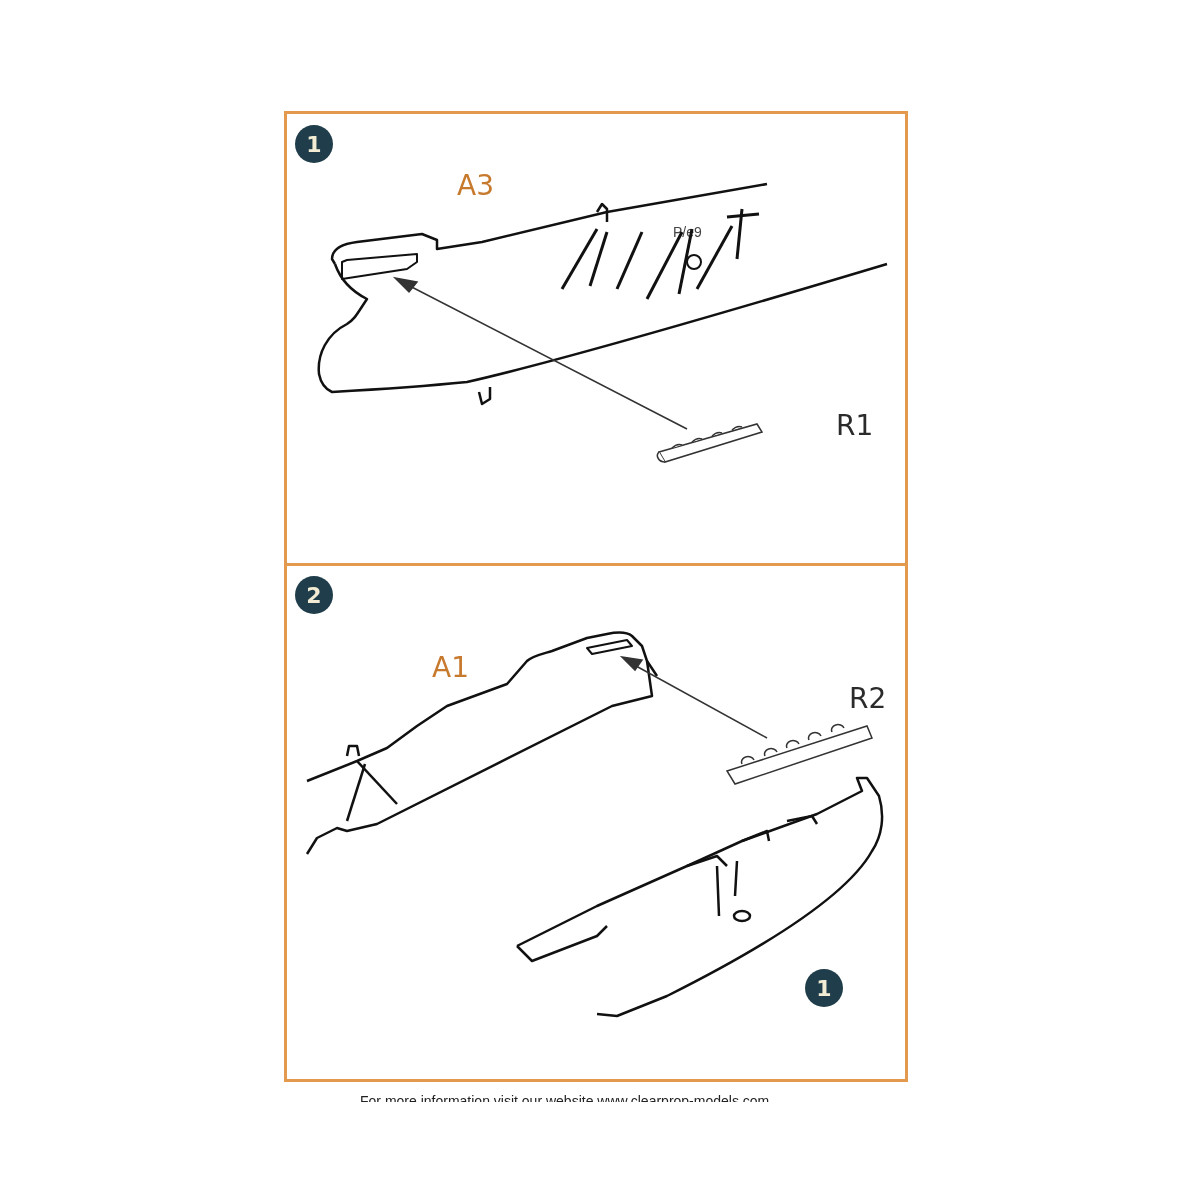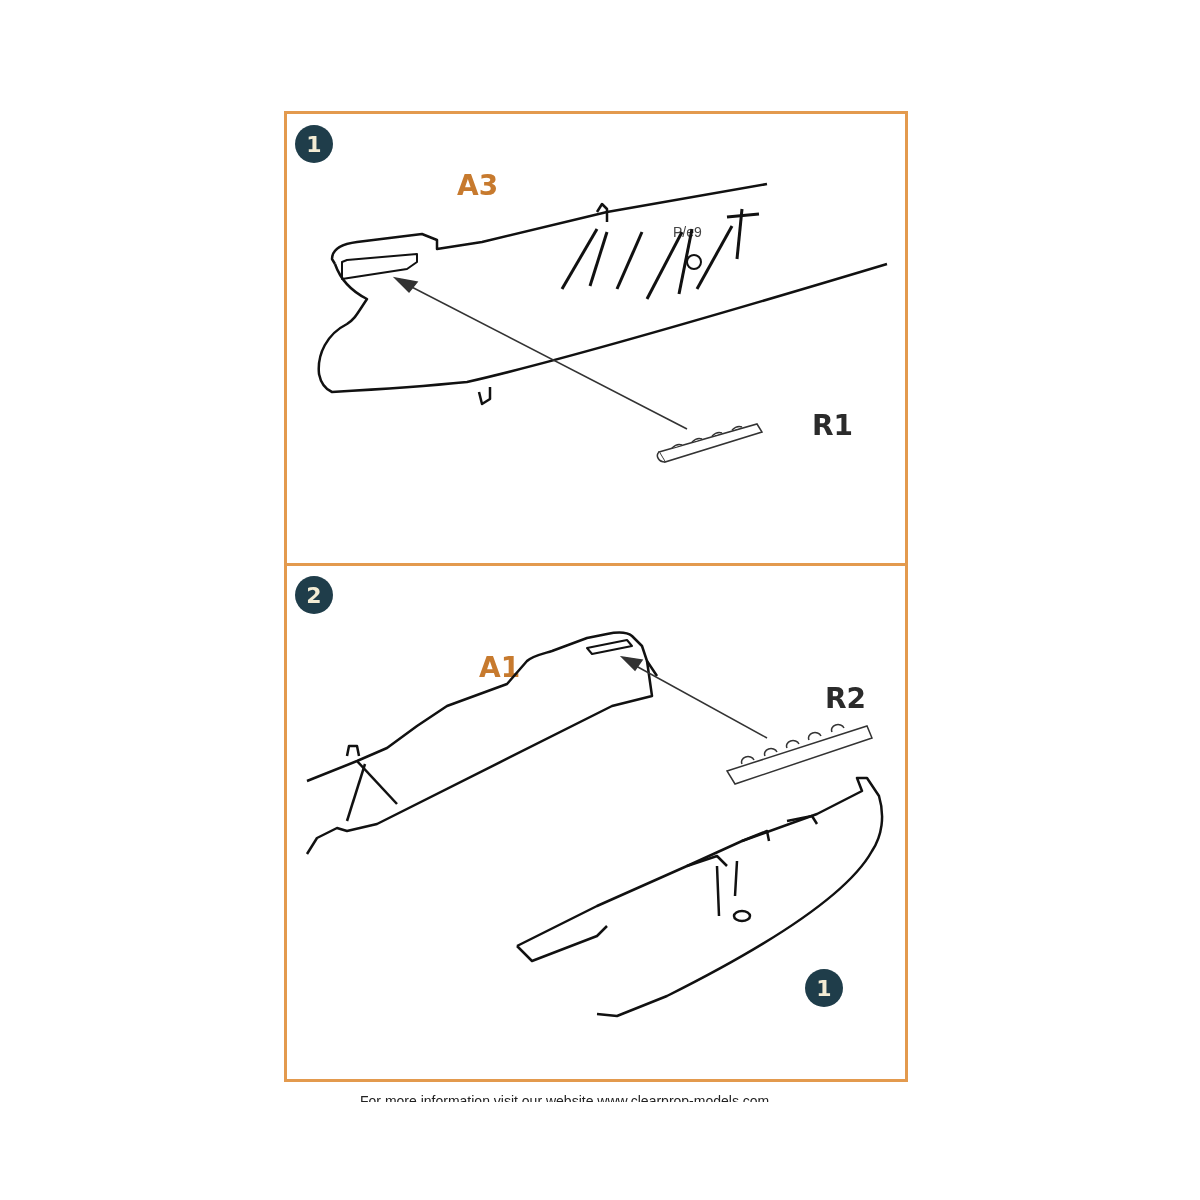--- a/index.html
+++ b/index.html
@@ -1,23 +1,23 @@
 <!DOCTYPE html>
 <html><head>
 <meta charset="utf-8">
 <style>
   html,body{margin:0;padding:0;background:#ffffff;}
   body{width:1200px;height:1200px;position:relative;overflow:hidden;font-family:"Liberation Sans",sans-serif;}
   .panel{position:absolute;left:284px;width:624px;border:3px solid #e39a4e;box-sizing:border-box;background:#fff;}
   #panel1{top:111px;height:455px;}
   #panel2{top:563px;height:519px;}
   .badge{position:absolute;width:38px;height:38px;border-radius:50%;background:#1f3d4a;color:#f3ecd4;font-weight:bold;font-size:22px;display:flex;align-items:center;justify-content:center;font-family:"DejaVu Sans",sans-serif;}
-  .part-label{position:absolute;font-weight:bold;font-size:28px;font-family:"DejaVu Sans",sans-serif;text-align:center;}
+  .part-label{position:absolute;font-weight:normal;font-size:28px;font-family:"DejaVu Sans",sans-serif;text-align:center;}
   .orange{color:#c77a2e;}
-  .dark{color:#2b2b2b;}
+  .dark{color:#2b2b2b;margin-left:24px;}
   svg{position:absolute;left:0;top:0;}
   .footer{position:absolute;top:1092px;left:360px;width:480px;height:10px;overflow:hidden;font-size:14px;color:#222;white-space:nowrap;}
   .footer span{position:relative;top:1px;}
 </style>
 </head>
 <body>
 
 <div id="panel1" class="panel">
   <div class="badge" style="left:8px;top:11px;">1</div>
   <div class="part-label orange" style="left:170px;top:55px;">A3</div>
@@ -52,21 +52,21 @@
     <g fill="#fff" stroke="#333" stroke-width="1.5">
       <path d="M372,338 L470,310 L475,318 L378,348 Z"></path>
       <path d="M372,338 C368,342 372,348 378,348"></path>
       <path d="M385,334 q5,-5 10,-3 M405,328 q5,-5 10,-3 M425,322 q5,-5 10,-3 M445,316 q5,-5 10,-3"></path>
     </g>
   </svg>
 </div>
 
 <div id="panel2" class="panel">
   <div class="badge" style="left:8px;top:10px;">2</div>
-  <div class="part-label orange" style="left:145px;top:85px;margin-left:47px;">A1</div>
+  <div class="part-label orange" style="left:145px;top:85px;">A1</div>
   <div class="part-label dark" style="left:538px;top:116px;">R2</div>
   <div class="badge" style="left:518px;top:403px;">1</div>
   <svg width="624" height="519">
     <g fill="none" stroke="#111" stroke-width="2.5" stroke-linejoin="round">
       <path d="M20,215 L70,195 L100,182 L130,160 L160,140 L220,118 L240,95 C245,90 255,88 265,85 L300,72 L320,68 C330,66 340,66 345,70 L355,80 L360,95 L370,110"></path>
       <path d="M300,82 L340,74 L345,80 L305,88 Z" stroke-width="2"></path>
       <path d="M360,95 L365,130 L325,140 L90,258 L60,265 L50,262 L30,272 L20,288"></path>
       <line x1="70" y1="195" x2="110" y2="238"></line>
       <line x1="78" y1="198" x2="60" y2="255"></line>
       <path d="M60,190 L62,180 L70,180 L72,190"></path>

